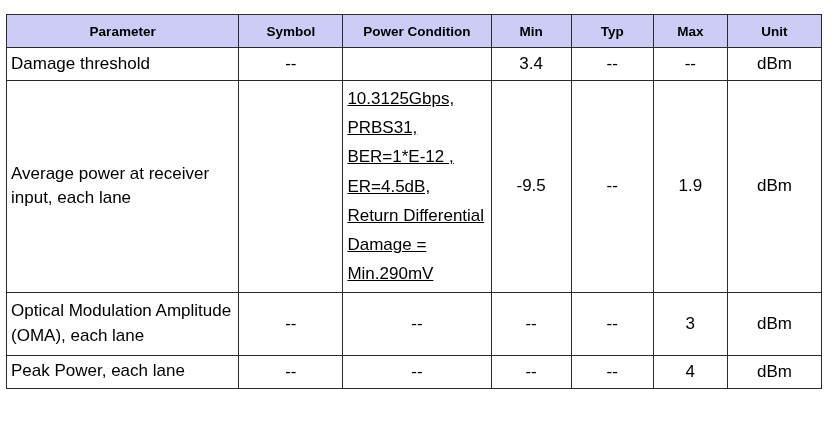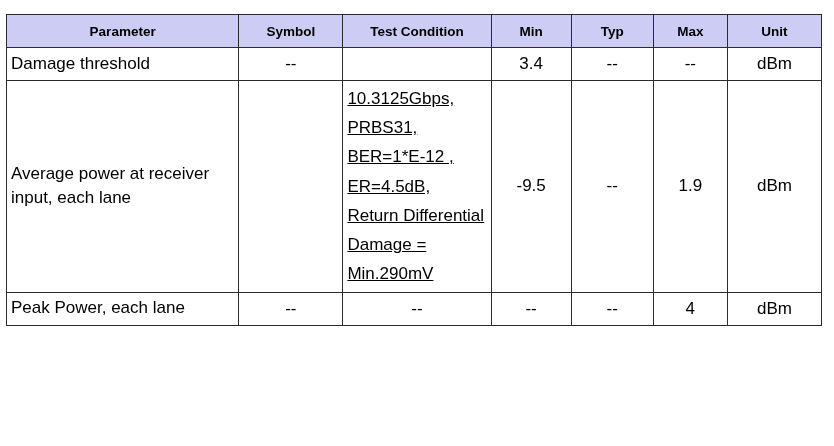--- a/index.html
+++ b/index.html
@@ -92,21 +92,21 @@
         <col class="col-cond">
         <col class="col-min">
         <col class="col-typ">
         <col class="col-max">
         <col class="col-unit">
       </colgroup>
       <thead>
         <tr>
           <th>Parameter</th>
           <th>Symbol</th>
-          <th>Test Condition</th>
+          <th>Power Condition</th>
           <th>Min</th>
           <th>Typ</th>
           <th>Max</th>
           <th>Unit</th>
         </tr>
       </thead>
       <tbody>
 
         <tr class="row-damage">
           <td class="param">Damage threshold</td>
@@ -130,20 +130,29 @@
             <span class="cond-line">Damage =</span>
             <span class="cond-line">Min.290mV</span>
           </td>
           <td class="ctr">-9.5</td>
           <td class="ctr">--</td>
           <td class="ctr">1.9</td>
           <td class="ctr">dBm</td>
         </tr>
 
 
+        <tr class="row-oma">
+          <td class="param">Optical Modulation Amplitude (OMA), each lane</td>
+          <td class="ctr">--</td>
+          <td class="ctr">--</td>
+          <td class="ctr">--</td>
+          <td class="ctr">--</td>
+          <td class="ctr">3</td>
+          <td class="ctr">dBm</td>
+        </tr>
 
         <tr class="row-peak">
           <td class="param">Peak Power, each lane</td>
           <td class="ctr">--</td>
           <td class="ctr">--</td>
           <td class="ctr">--</td>
           <td class="ctr">--</td>
           <td class="ctr">4</td>
           <td class="ctr">dBm</td>
         </tr>

